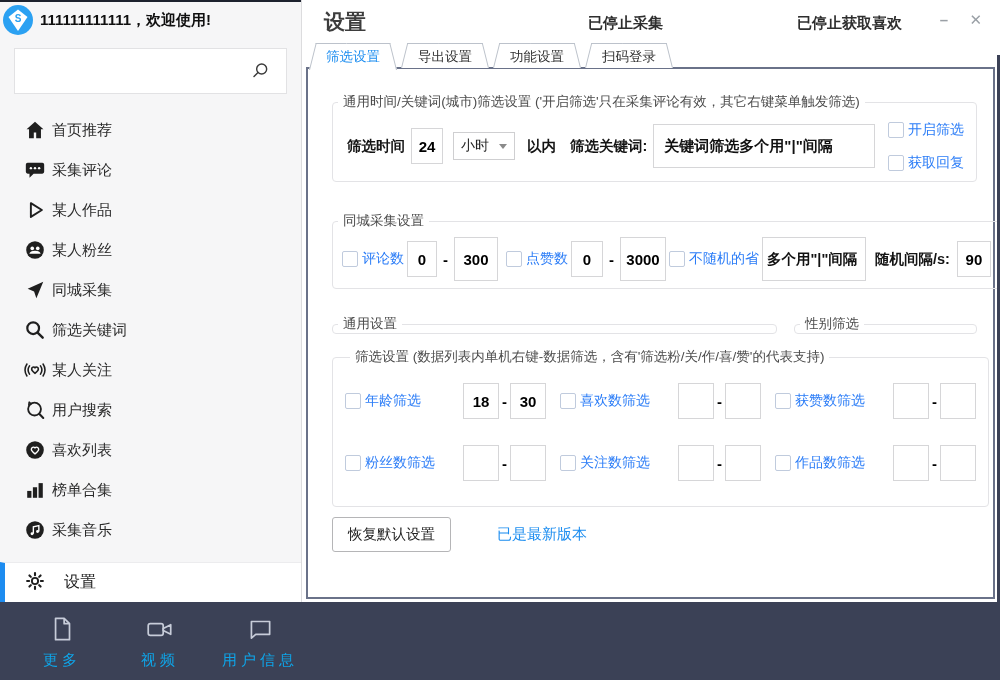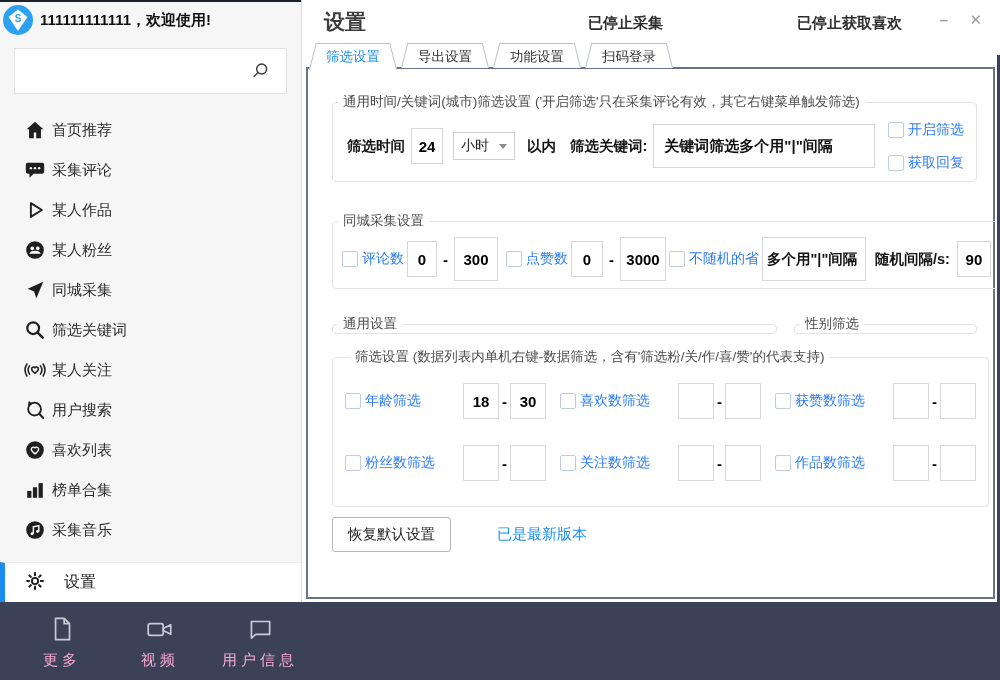--- a/index.html
+++ b/index.html
@@ -29,21 +29,21 @@
     position:absolute; left:0; right:0; bottom:0; height:40px; background:#fff;
     border-left:5px solid #1d8cf0; border-top:1px solid #ececee;
     display:flex; align-items:center; gap:18px; padding-left:19px; cursor:pointer;
   }
   
   .bottombar{
     position:absolute; left:0; top:602px; width:1000px; height:78px; background:#3b4156;
     display:flex; align-items:flex-start; padding:12px 0 0 26px; gap:26px;
   }
   .bb-item{display:flex; flex-direction:column; align-items:center; gap:7px; min-width:72px; cursor:pointer;}
-  .bb-item .lb{font-size:15px; color:#f9a8d4; letter-spacing:4px;}
+  .bb-item .lb{font-size:15px; color:#0ea5e9; letter-spacing:4px;}
   .right-edge{position:absolute; right:0; top:55px; bottom:0; width:3px; background:#3b4156;}
   
   .main{position:absolute; left:302px; top:0; width:698px; height:602px; background:#fff;}
   .m-title{position:absolute; left:22px; top:8px; font-size:21px; font-weight:700; color:#3d3d3d;}
   .m-status1{position:absolute; left:286px; top:14px; font-size:15px; font-weight:700; color:#2e2e2e;}
   .m-status2{position:absolute; left:495px; top:14px; font-size:15px; font-weight:700; color:#2e2e2e;}
   .winbtn{position:absolute; top:10px; font-size:15px; font-weight:700; color:#9aa0a6; cursor:pointer; line-height:20px;}
   .btn-min{right:52px;} .btn-close{right:18px;}
   
   .tabs{position:absolute; left:7px; top:43px; display:flex; z-index:3;}

